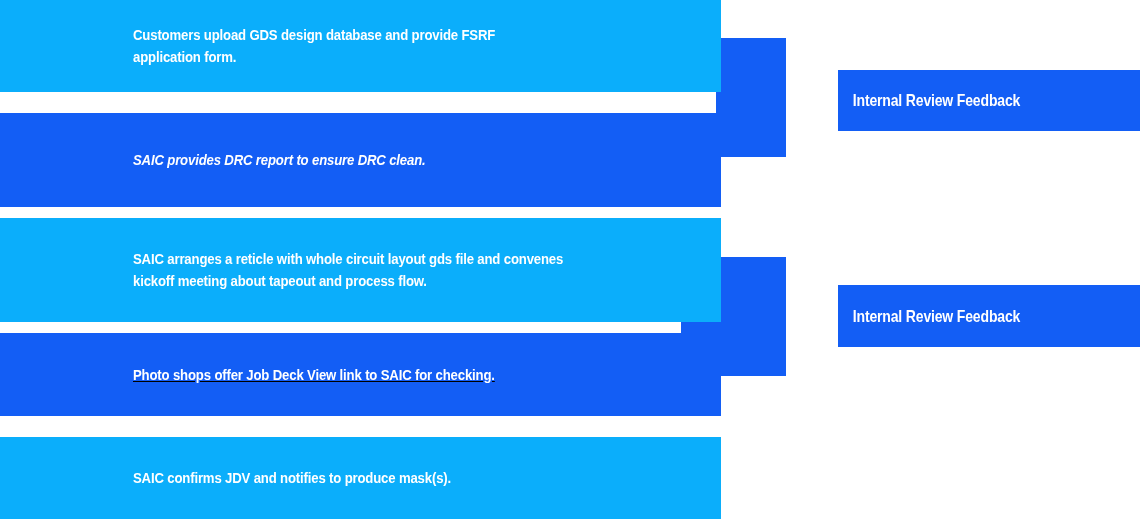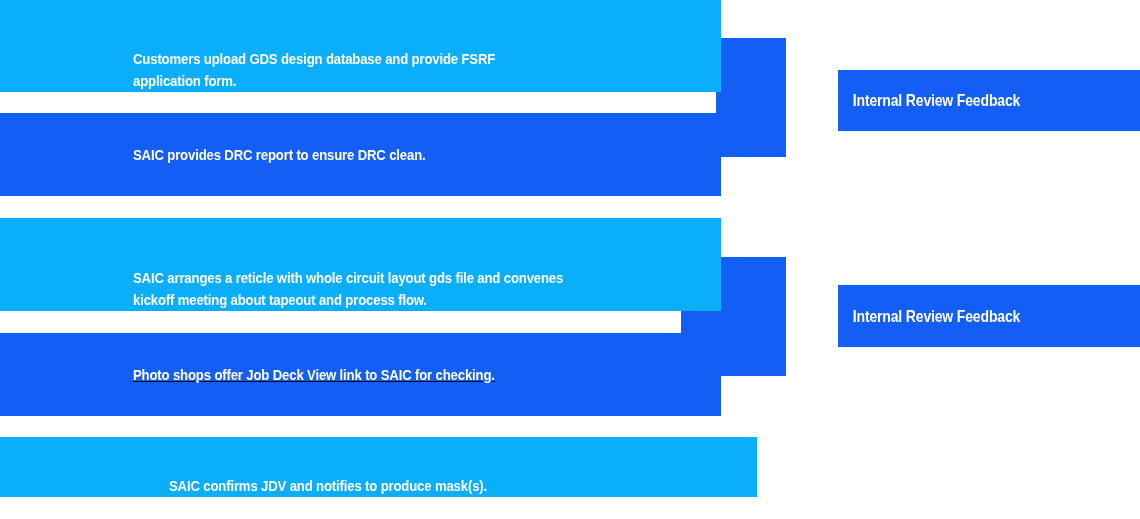--- a/index.html
+++ b/index.html
@@ -21,21 +21,21 @@
     height: 519px;
   }
   .bar {
     position: absolute;
     left: 0;
     width: 721px;
     display: flex;
     align-items: center;
     z-index: 2;
   }
-  .bar.light { background: var(--light-blue); align-items: flex-end; }
+  .bar.light { background: var(--light-blue); }
   .bar.medium { background: var(--medium-blue); }
   .bar-text {
     display: inline-block;
     margin-left: 133px;
     color: #ffffff;
     font-size: 15.5px;
     font-weight: 700;
     line-height: 22px;
     white-space: pre-line;
     letter-spacing: -0.2px;
@@ -65,24 +65,24 @@
     display: inline-block;
     color: #ffffff;
     font-size: 16.5px;
     font-weight: 700;
     letter-spacing: -0.2px;
     transform: scaleX(0.85);
     transform-origin: center center;
     white-space: nowrap;
   }
   #step-1 { top: 0;    height: 92px; }
-  #step-2 { top: 113px; height: 83px; }
-  #step-3 { top: 218px; height: 93px; }
+  #step-2 { top: 113px; height: 94px; font-style: italic; }
+  #step-3 { top: 218px; height: 104px; }
   #step-4 { top: 333px; height: 83px; text-decoration: underline; }
-  #step-5 { top: 437px; height: 60px; padding-left: 36px; }
+  #step-5 { top: 437px; height: 82px; }
 </style>
 </head>
 <body style="--light-blue: #0BAEFB; --medium-blue: #135EF5; background: rgb(255, 255, 255);">
 
 <div class="stage">
 
   <div class="connector" id="connector-1"></div>
   <div class="connector" id="connector-2"></div>
 
   <div class="bar light" id="step-1">

